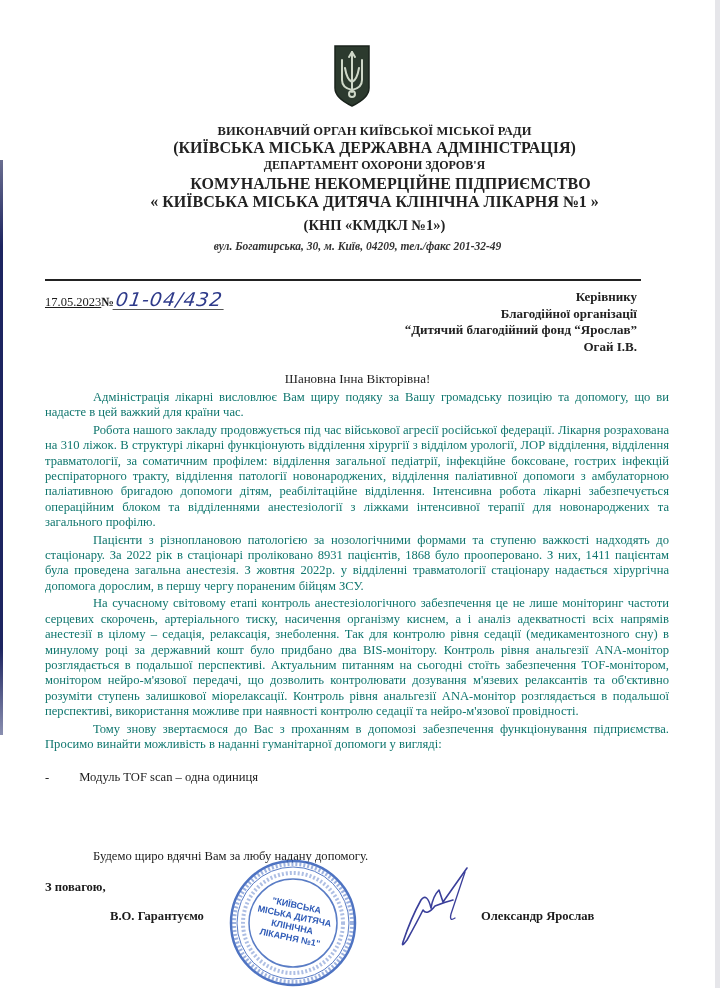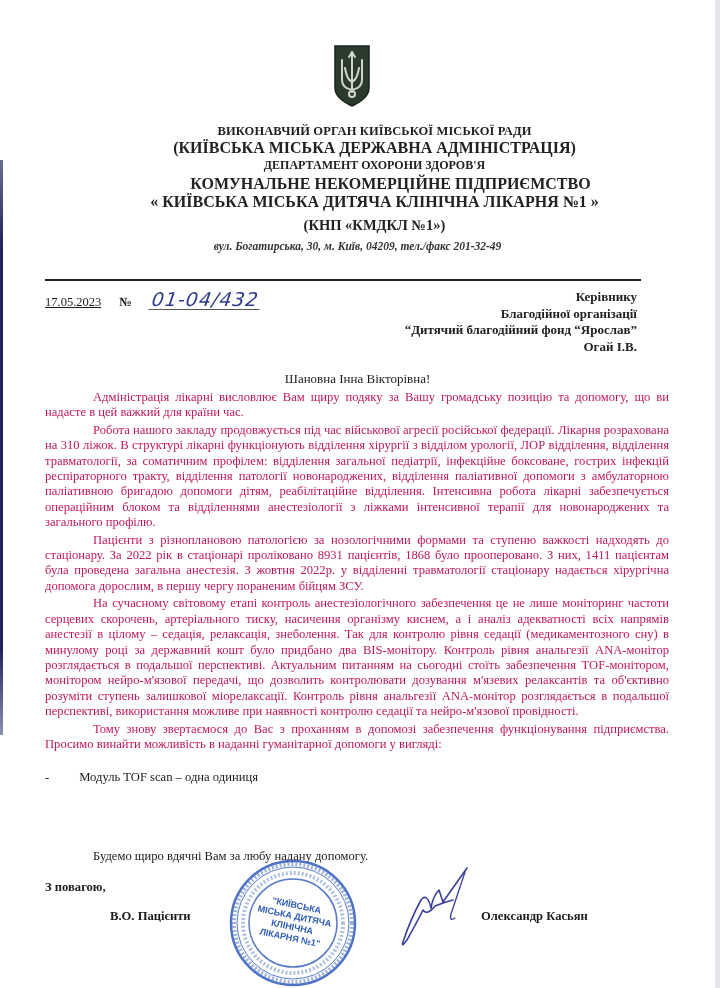--- a/index.html
+++ b/index.html
@@ -27,34 +27,34 @@
   .h4 { top: 175px; font-size: 16px; padding-left: 16px; }
   .h5 { top: 193px; font-size: 16px; }
   .h6 { top: 217px; font-size: 14.5px; }
   .addr { position: absolute; left: 0; width: 715px; text-align: center; font-style: italic; font-size: 11.5px; font-weight: bold; color: #333; }
   .a1 { top: 240px; box-sizing: border-box; }
   .a2 { top: 255px; }
   .a2 .lnk { text-decoration: underline; }
 
   .rule { position: absolute; left: 45px; top: 279px; width: 596px; height: 2px; background: #222; }
 
-  .dateline { position: absolute; left: 45px; top: 289px; font-size: 12.5px; display: flex; align-items: baseline; gap: 18px; }
+  .dateline { position: absolute; left: 45px; top: 289px; font-size: 12.5px; display: flex; align-items: baseline; gap: 0; }
   .date { text-decoration: underline; }
   .numsign { font-weight: bold; }
   .refno {
     font-family: "DejaVu Sans", sans-serif; font-style: italic; color: #2e3a8a;
     font-size: 19px; letter-spacing: 1px; transform: skewX(-8deg);
     border-bottom: 1px solid #555; padding: 0 2px; line-height: 20px;
   }
 
   .recipient { position: absolute; right: 78px; top: 289px; text-align: right; font-size: 13px; line-height: 16.5px; font-weight: bold; color: #222; }
 
   .greeting { position: absolute; left: 0; width: 715px; top: 371px; text-align: center; font-size: 13px; }
 
-  .body { position: absolute; left: 45px; width: 624px; top: 390px; font-size: 12.6px; line-height: 15.4px; text-align: justify; color: #be185d; }
+  .body { position: absolute; left: 45px; width: 624px; top: 390px; font-size: 12.6px; line-height: 15.4px; text-align: justify; color: #0f766e; }
   .body p { margin: 0 0 2px 0; text-indent: 48px; }
   .body p.spaced { margin-bottom: 0; }
   .req-item { position: absolute; left: 45px; top: 770px; font-size: 12.6px; display: flex; gap: 30px; }
   .guarantee { position: absolute; left: 45px; width: 624px; top: 804px; font-size: 12.6px; line-height: 16px; text-align: justify; text-indent: 48px; }
   .thanks { position: absolute; left: 93px; top: 849px; font-size: 12.6px; }
   .regards { position: absolute; left: 45px; top: 880px; font-size: 12.6px; font-weight: bold; }
   .position { position: absolute; left: 110px; top: 909px; font-size: 12.6px; font-weight: bold; }
   .signer { position: absolute; left: 481px; top: 909px; font-size: 12.6px; font-weight: bold; }
 
   .stamp { position: absolute; left: 228px; top: 858px; width: 130px; height: 130px; }
@@ -114,35 +114,35 @@
   </div>
 
   <div class="req-item">
     <span>-</span>
     <span>Модуль TOF scan – одна одиниця</span>
   </div>
 
   <div class="thanks">Будемо щиро вдячні Вам за любу надану допомогу.</div>
 
   <div class="regards">З повагою,</div>
-  <div class="position">В.О. Пацієнти</div>
+  <div class="position">В.О. Гарантуємо</div>
 
   <svg class="stamp" viewBox="0 0 130 130">
     <circle cx="65" cy="65" r="62" fill="none" stroke="#2f5bb7" stroke-width="2.5" opacity="0.85"></circle>
     <circle cx="65" cy="65" r="56" fill="none" stroke="#2f5bb7" stroke-width="1" opacity="0.8"></circle>
     <circle cx="65" cy="65" r="44" fill="none" stroke="#2f5bb7" stroke-width="1.5" opacity="0.8"></circle>
     <circle cx="65" cy="65" r="59" fill="none" stroke="#4c72c4" stroke-width="4" stroke-dasharray="2 2" opacity="0.55"></circle>
     <circle cx="65" cy="65" r="50" fill="none" stroke="#4c72c4" stroke-width="4" stroke-dasharray="2 2" opacity="0.45"></circle>
     <g fill="#2f5bb7" font-family="Liberation Sans, sans-serif" font-weight="bold" font-size="9" text-anchor="middle" transform="rotate(12 65 65)">
       <text x="65" y="50">"КИЇВСЬКА</text>
       <text x="65" y="61">МІСЬКА ДИТЯЧА</text>
       <text x="65" y="72">КЛІНІЧНА</text>
       <text x="65" y="83">ЛІКАРНЯ №1"</text>
     </g>
   </svg>
 
   <svg class="signature" viewBox="0 0 80 90">
     <path d="M72 6 L48 40 L44 28 Q38 34 36 46 Q32 30 26 38 Q16 56 8 80 Q6 86 12 78 Q22 60 28 48 Q32 54 40 44 Q50 40 58 38" fill="none" stroke="#3a3f9a" stroke-width="1.6" stroke-linecap="round" stroke-linejoin="round"></path>
     <path d="M70 10 L56 52 Q54 60 60 56" fill="none" stroke="#3a3f9a" stroke-width="1.3" stroke-linecap="round"></path>
   </svg>
 
-  <div class="signer">Олександр Касьян</div>
+  <div class="signer">Олександр Ярослав</div>
 </div>
 
 </body></html>

